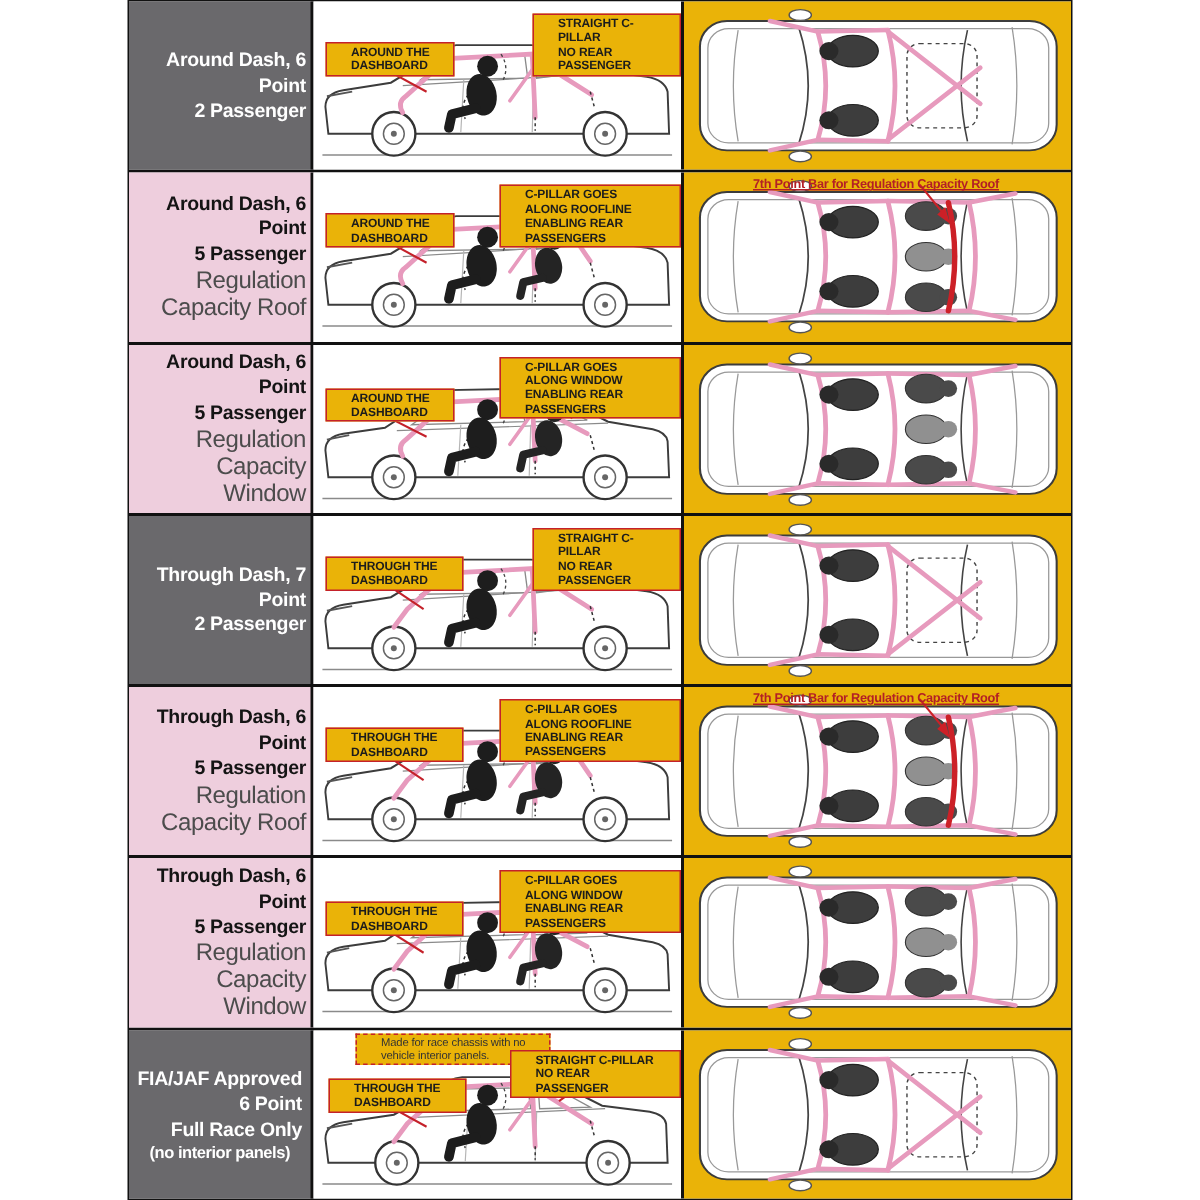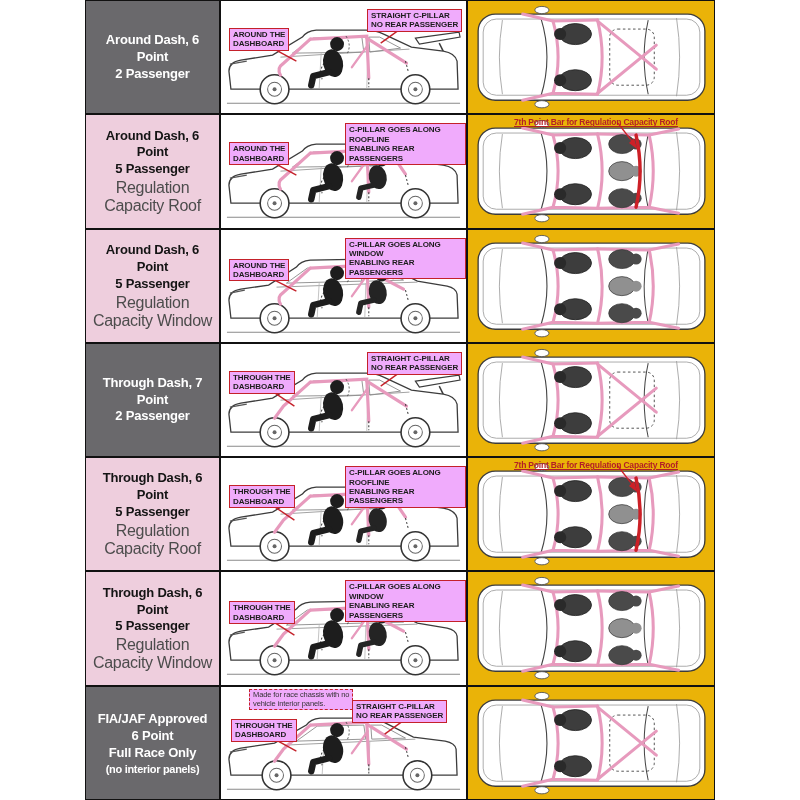--- a/index.html
+++ b/index.html
@@ -2,39 +2,39 @@
 <html><head>
 <meta charset="utf-8">
 <style>
   html,body{margin:0;padding:0;background:#fff;}
   .stage{position:relative;width:800px;height:800px;background:#fff;
          font-family:"Liberation Sans",sans-serif;overflow:hidden;}
   .rollcage-table{position:absolute;left:85px;top:0;width:630px;height:800px;
          box-sizing:border-box;border:1.5px solid #111;display:flex;flex-direction:column;}
   .row{flex:1;display:flex;border-bottom:2px solid #111;min-height:0;}
   .row:last-child{border-bottom:none;}
-  .label-cell{width:135px;flex:none;box-sizing:border-box;border-right:2px solid #111;
+  .label-cell{width:123px;flex:none;box-sizing:border-box;border-right:2px solid #111;
          display:flex;flex-direction:column;justify-content:center;align-items:center;
-         text-align:center;padding:4px 3px;}
+         text-align:right;padding:4px 3px;}
   .label-cell.gray{background:#6a696c;}
   .label-cell.pink{background:#eecedd;}
   .row-title{font-weight:bold;font-size:13px;line-height:1.3;white-space:pre-line;letter-spacing:-0.2px;}
   .gray .row-title{color:#ffffff;}
   .pink .row-title{color:#141414;}
   .row-subtitle{font-size:16px;margin-top:1px;letter-spacing:-0.3px;white-space:pre-line;}
   .pink .row-subtitle{color:#4c4c4c;}
   .gray .row-subtitle{color:#ffffff;font-weight:bold;font-size:11px;}
   .side-cell{width:247px;flex:none;position:relative;box-sizing:border-box;
          border-right:2px solid #111;background:#fff;}
   .top-cell{flex:1;position:relative;background:#eab308;}
   .art{position:absolute;left:0;top:0;right:0;bottom:0;}
   .art svg{width:100%;height:100%;display:block;}
-  .callout{position:absolute;z-index:2;background:#f0abfc;border:1.5px solid #c4212a;
+  .callout{position:absolute;z-index:2;background:#eab308;border:1.5px solid #c4212a;
          color:#1c1c1c;font-size:8px;font-weight:bold;line-height:1.18;
-         padding:1px 3px;white-space:pre-line;letter-spacing:-0.1px;}
+         padding:1px 16px;white-space:pre-line;letter-spacing:-0.1px;}
   .callout.dashed{border:1.2px dashed #c4212a;font-weight:normal;font-size:7.5px;color:#333;}
   .roofbar-note{position:absolute;z-index:2;color:#b31f26;font-size:8.5px;font-weight:bold;
          white-space:nowrap;text-decoration:underline;letter-spacing:-0.2px;}
 </style>
 </head>
 <body>
 
 <div class="stage">
   <div class="rollcage-table">
       <div class="row">

